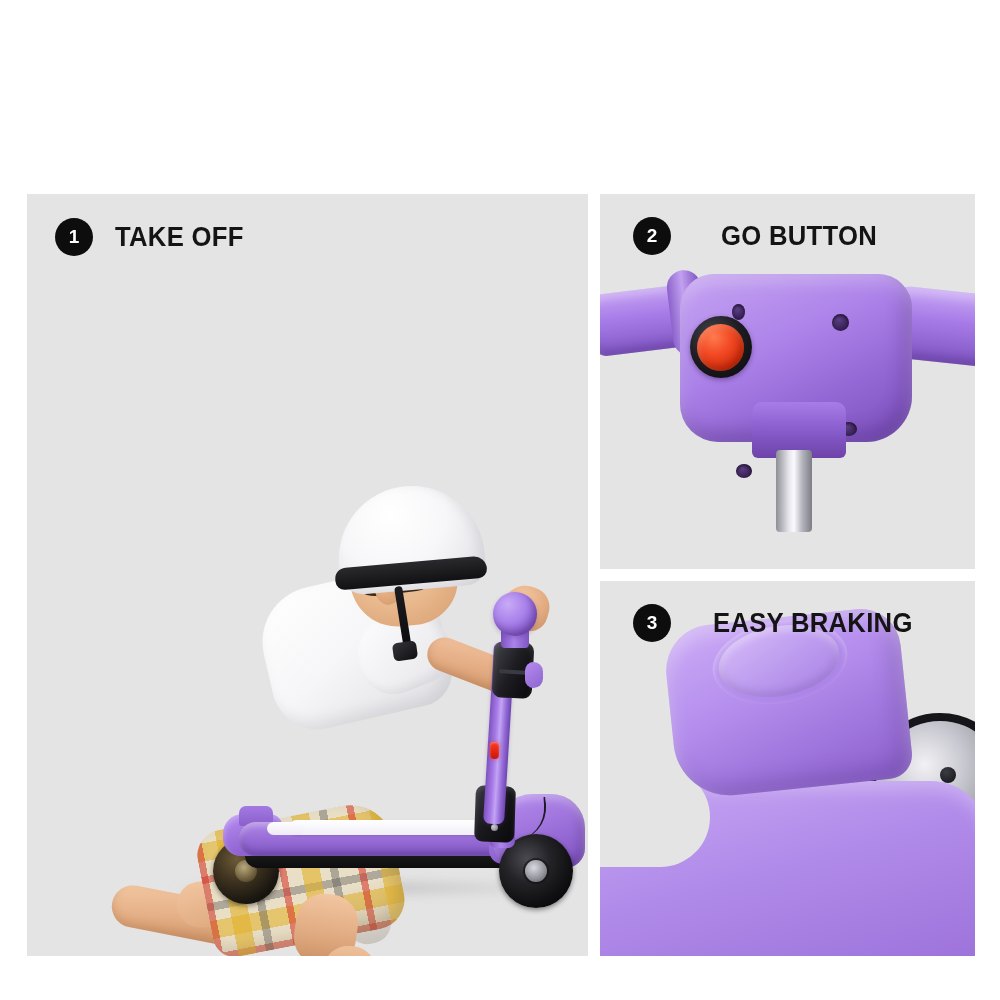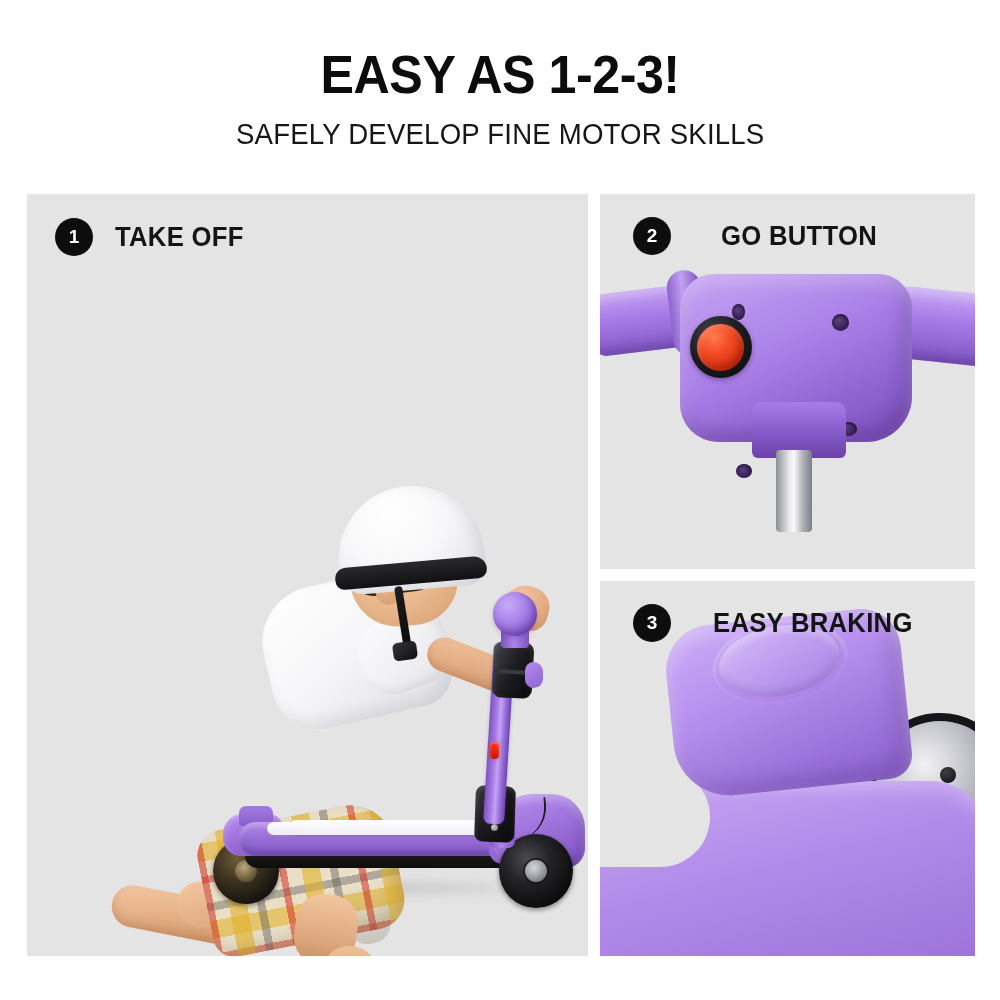--- a/index.html
+++ b/index.html
@@ -306,24 +306,20 @@
   .p3-wheel-rim { position:absolute; left:268px; top:132px; width:144px; height:144px;
     border-radius:50%; border:9px solid #17171b; box-sizing:border-box; }
   .p3-wheel-bolt { position:absolute; left:340px; top:186px; width:16px; height:16px;
     border-radius:50%; background:radial-gradient(circle at 38% 32%, #3c3c44, #111114); }
 </style>
 </head>
 <body>
 
 <div class="page">
 
-  <div class="header">
-    <div class="headline">EASY AS 1-2-3!</div>
-    <div class="subhead">SAFELY DEVELOP FINE MOTOR SKILLS</div>
-  </div>
 
   <div class="grid">
 
     <div class="panel panel-left">
 
       <div class="scene">
         <div class="floor-shadow"></div>
 
         <div class="child">
           <div class="leg-back"></div>

